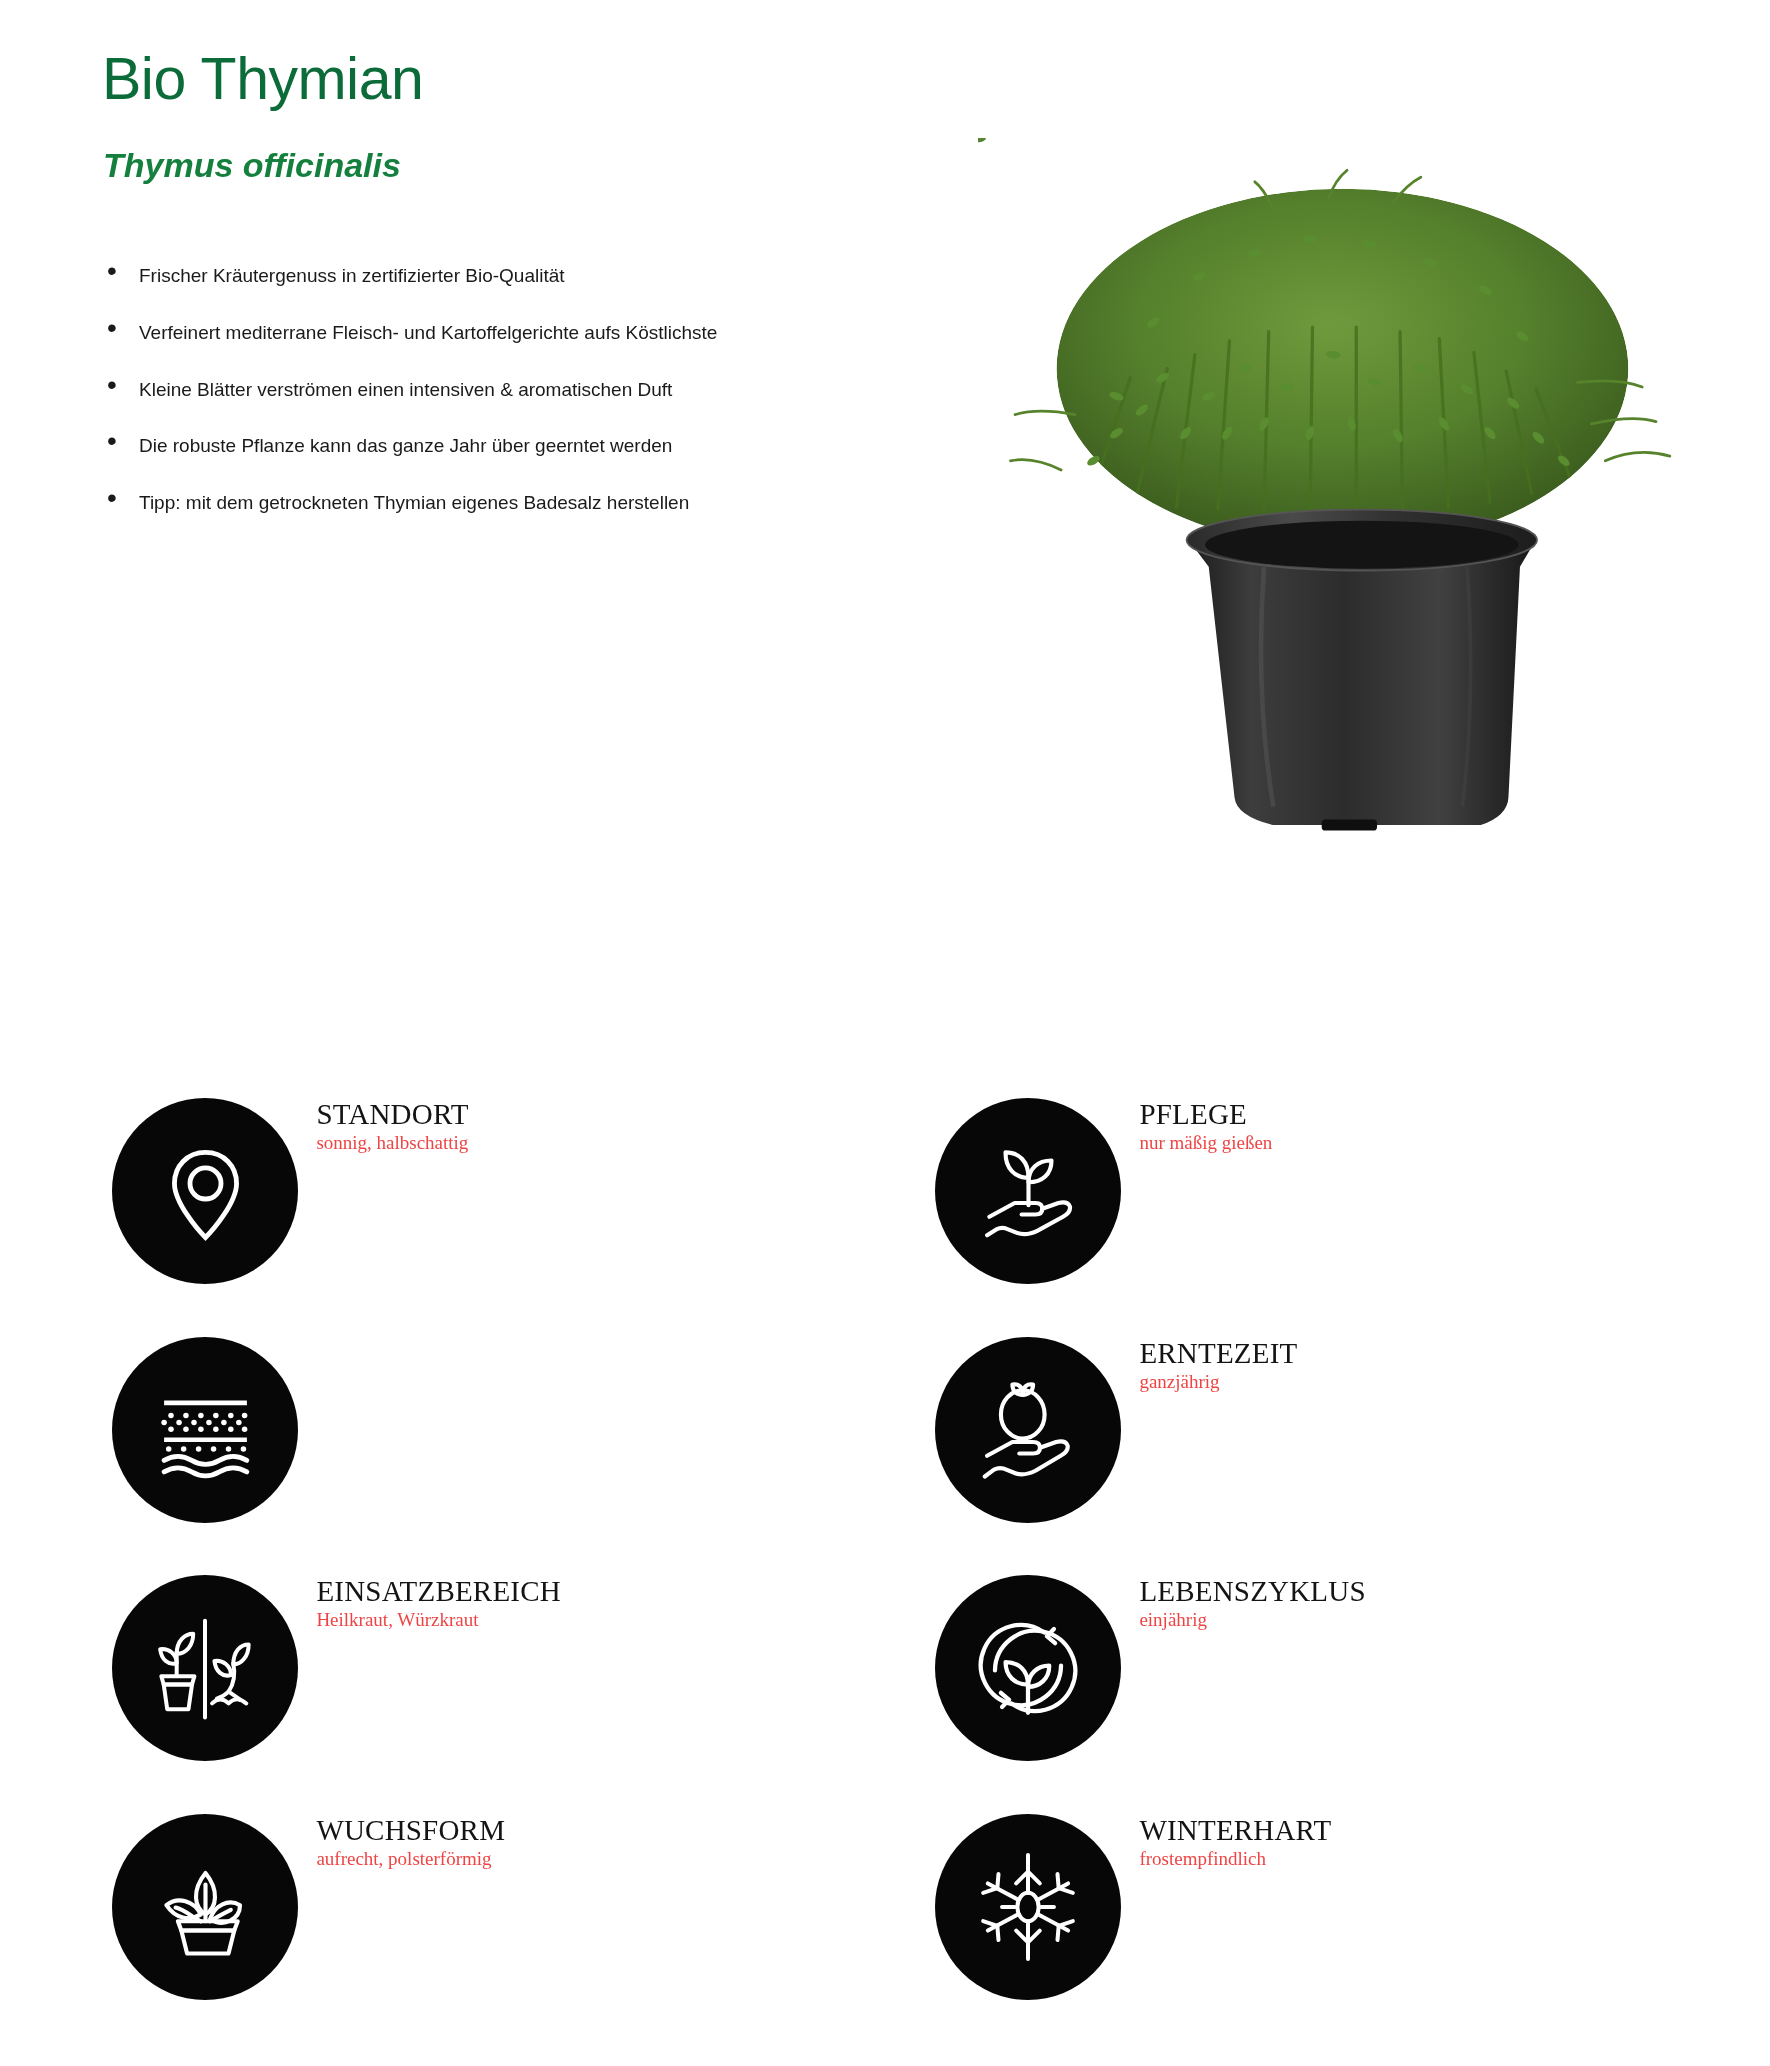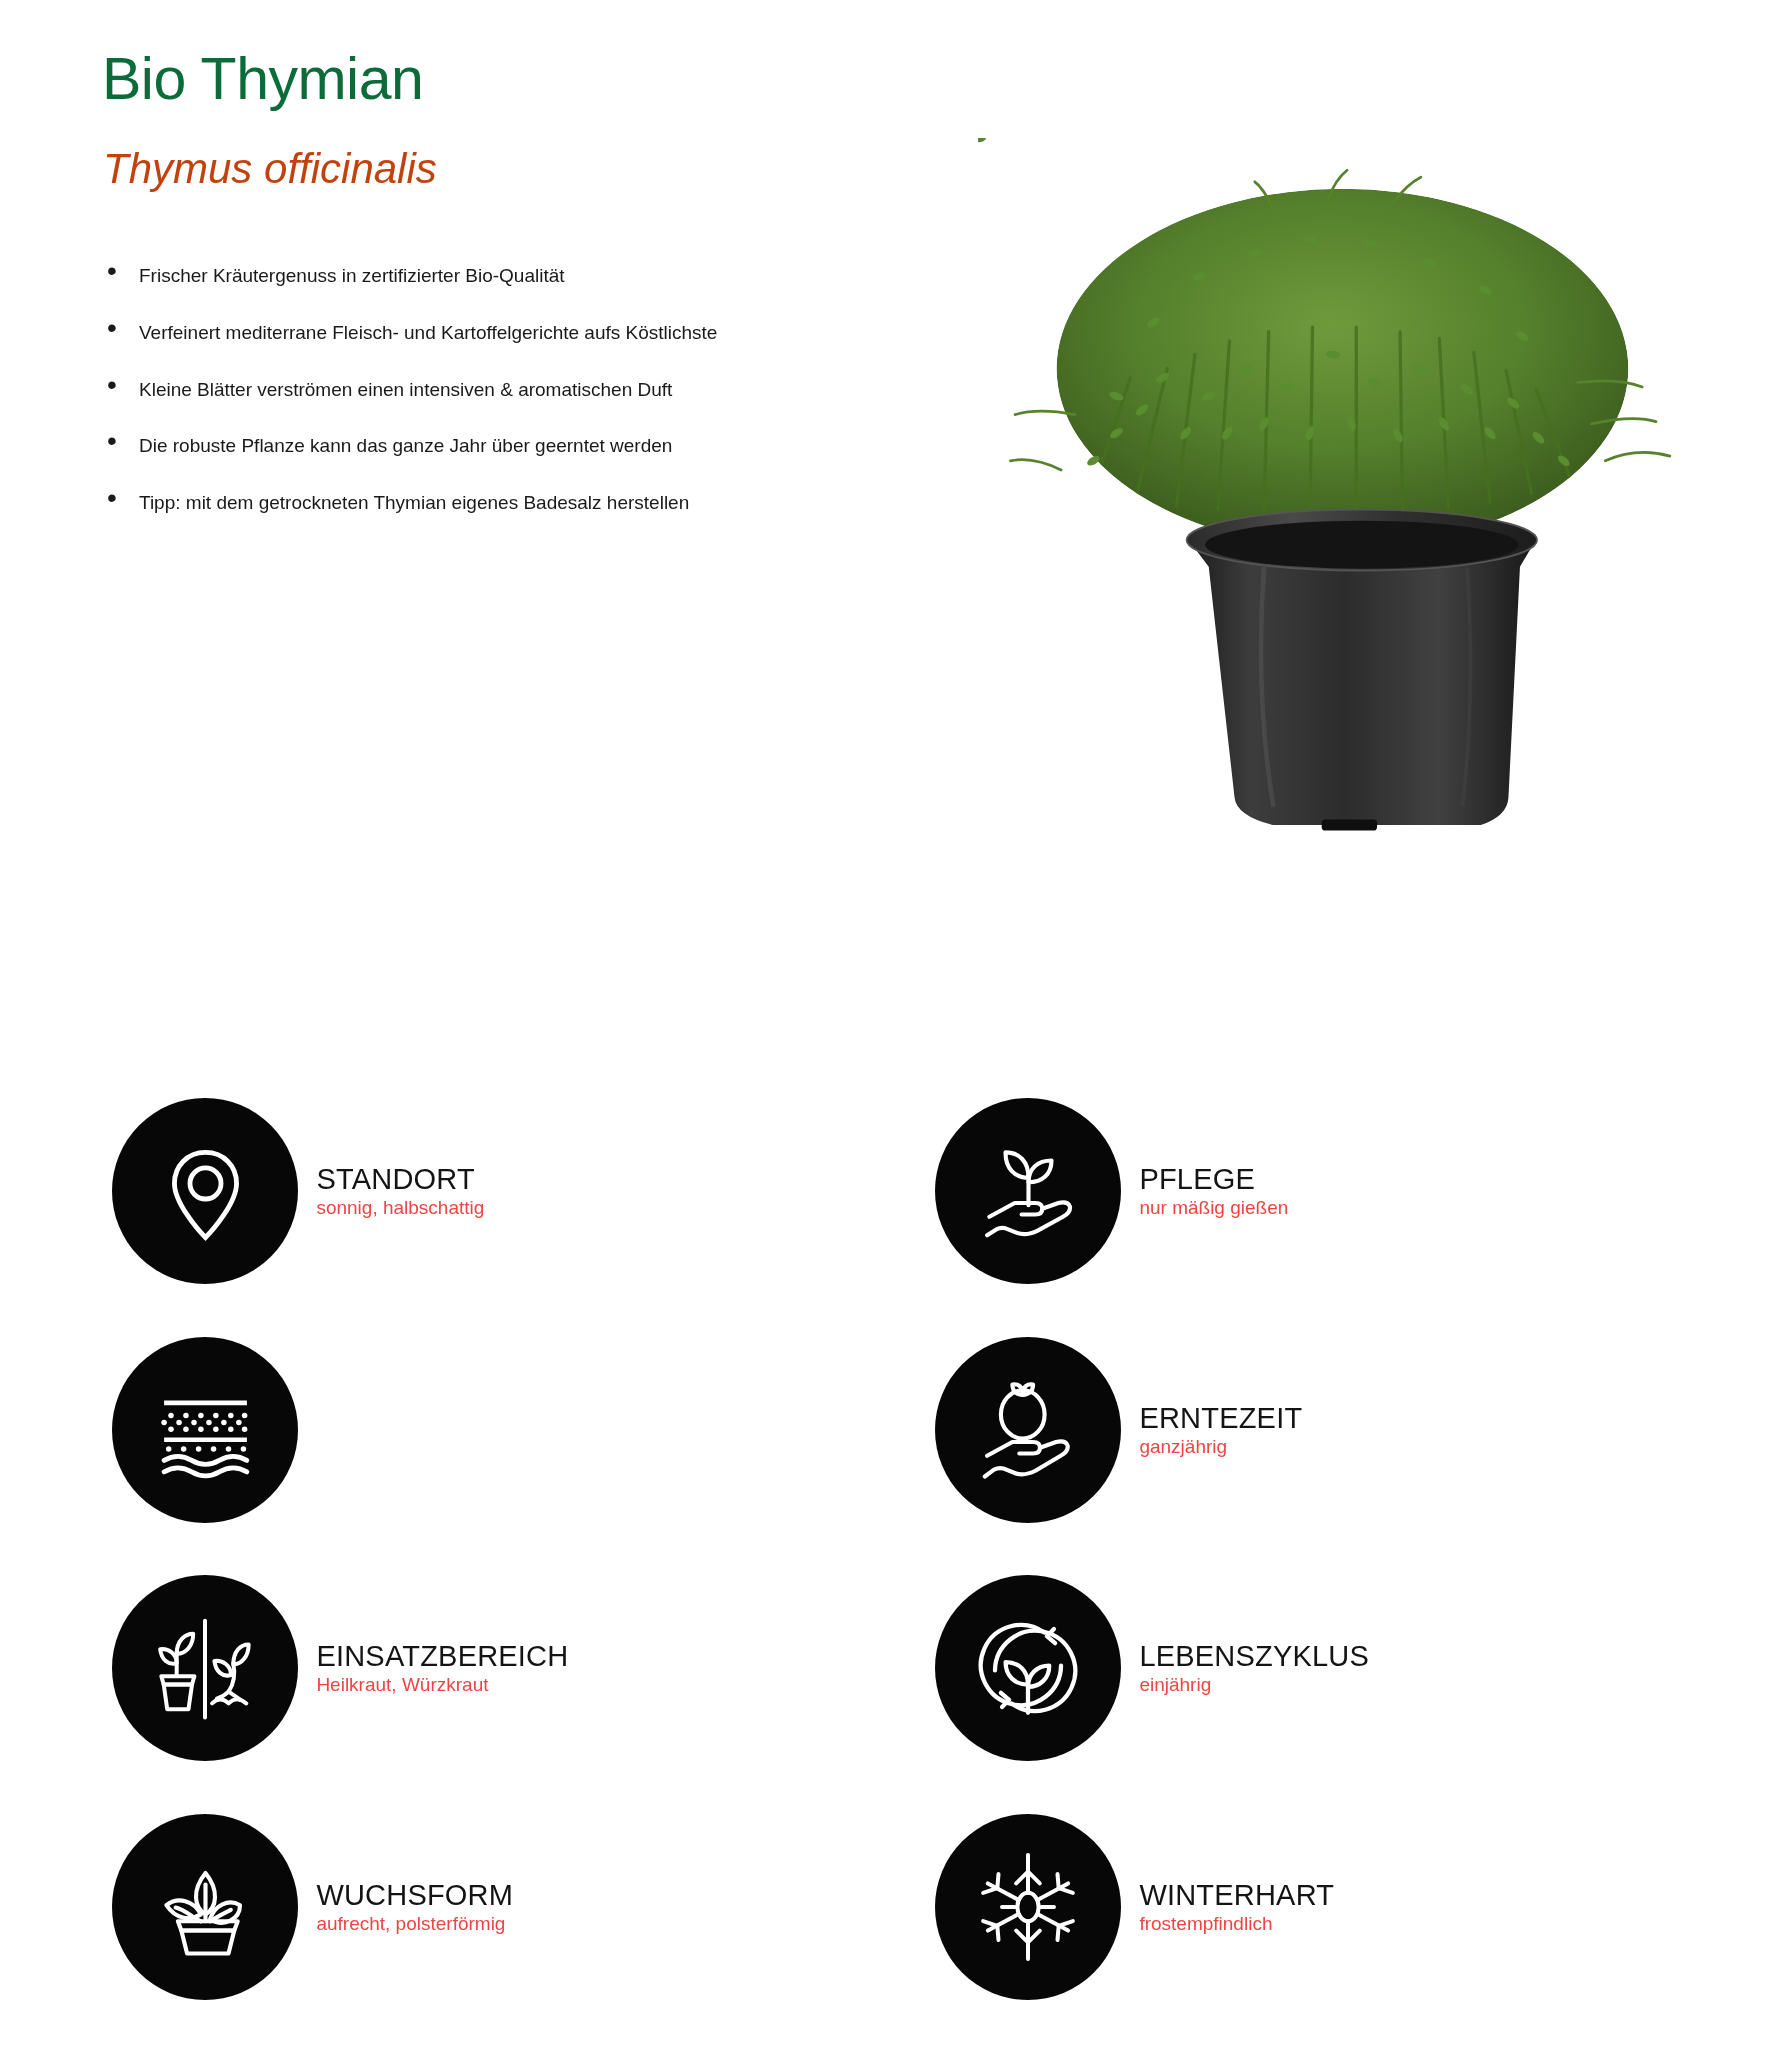--- a/index.html
+++ b/index.html
@@ -17,23 +17,23 @@
   .title{
     position:absolute;left:74px;top:50px;
     font-size:59px;line-height:1;
     font-weight:400;
     letter-spacing:-0.5px;
     color:#0b6b39;
     white-space:nowrap;
   }
   .subtitle{
     position:absolute;left:75px;top:148px;
-    font-size:42px;line-height:1;
-    font-style:italic;font-weight:400;
-    color:#c2410c;
+    font-size:34px;line-height:1;
+    font-style:italic;font-weight:700;
+    color:#15803d;
     white-space:nowrap;
   }
 
   
   .bullets{
     position:absolute;left:69px;top:249px;
     width:839px;
   }
   .bullet-row{
     display:flex;
@@ -66,22 +66,23 @@
   .attrs{
     position:absolute;left:0;top:1098px;
     width:1771px;
   }
   .attr-col{position:absolute;}
   .attr-col.left{left:84px;}
   .attr-col.right{left:907px;}
   .attr-item{
     position:absolute;
     display:flex;
-    align-items:center;
+    align-items:flex-start;
     width:747px;
+    font-family:Liberation Serif, serif;
   }
   .attr-r0{top:0px;}
   .attr-r1{top:239px;}
   .attr-r2{top:477px;}
   .attr-r3{top:716px;}
 
   .icon-badge{
     width:186px;height:186px;flex:0 0 186px;
     border-radius:50%;
     background:#070707;

